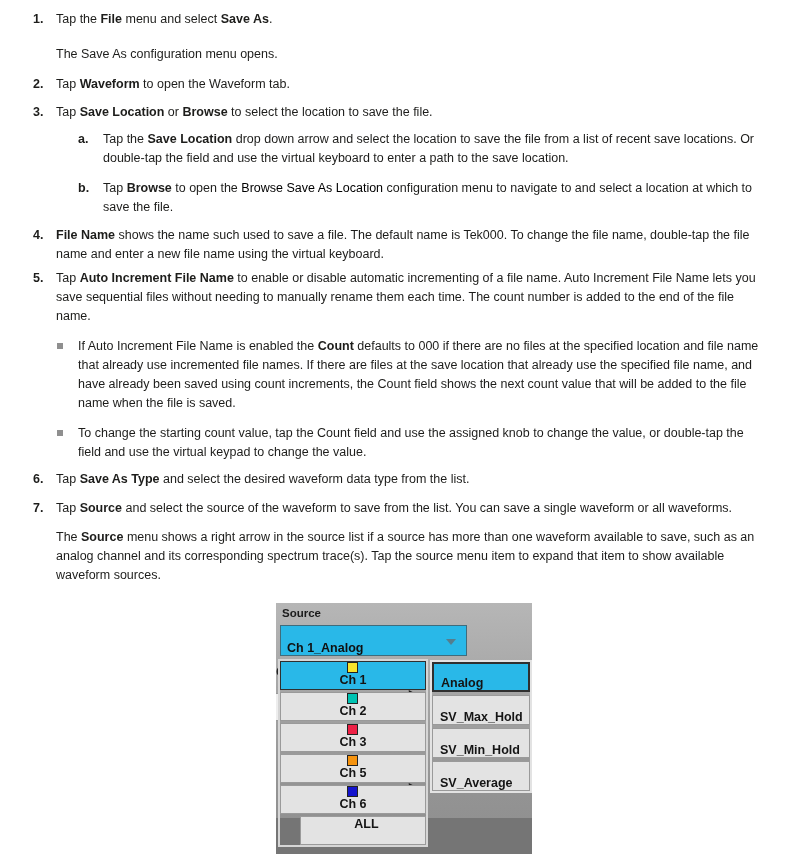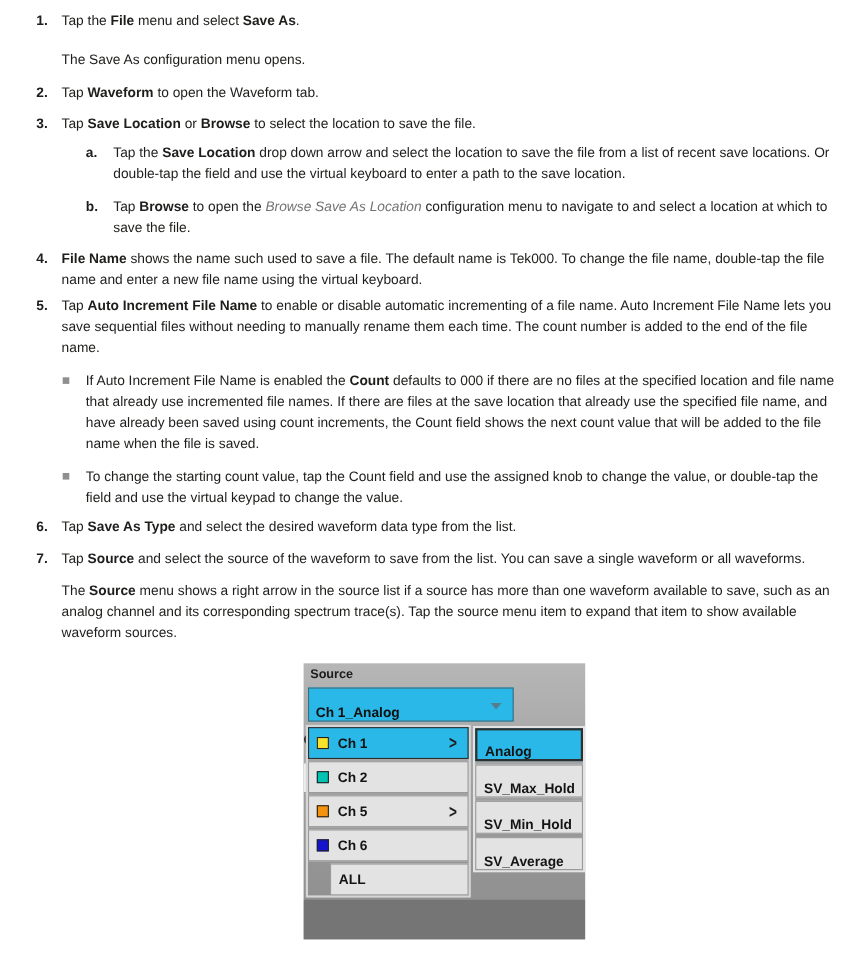--- a/index.html
+++ b/index.html
@@ -13,21 +13,21 @@
   .block .num{flex:none;font-weight:700;}
   .step{margin-left:33px;}      .step .num{width:23px;}
   .substep{margin-left:78px;}   .substep .num{width:25px;}
   .para{margin-left:56px;}
   .bullet{margin-left:57px;}
   .bullet .sq{flex:none;width:6px;height:6px;background:#8f8f8f;margin:6px 15px 0 0;}
   .step .txt,.para .txt{width:709px;}
   .substep .txt{width:659px;}
   .bullet .txt{width:687px;}
   .b{font-weight:700;}
-  .link{color:#737373;font-style:italic;}
+  .link{color:#000000;}
   
   #doc-blocks .block:nth-child(1){margin-bottom:16px}
   #doc-blocks .block:nth-child(2){margin-bottom:11px}
   #doc-blocks .block:nth-child(3){margin-bottom:9px}
   #doc-blocks .block:nth-child(4){margin-bottom:8px}
   #doc-blocks .block:nth-child(5){margin-bottom:11px}
   #doc-blocks .block:nth-child(6){margin-bottom:9px}
   #doc-blocks .block:nth-child(7){margin-bottom:5px}
   #doc-blocks .block:nth-child(8){margin-bottom:11px}
   #doc-blocks .block:nth-child(9){margin-bottom:11px}
@@ -47,21 +47,21 @@
       background:#29b8e8;border:1px solid #3f6c7c;display:flex;align-items:flex-end;}
   .dd-val{margin-left:6px;font-weight:700;color:#101010;}
   .dd-arrow{position:absolute;right:10px;top:13px;width:0;height:0;
       border-left:5px solid transparent;border-right:5px solid transparent;border-top:6px solid #557e8e;}
   .frag{position:absolute;left:0;top:62px;width:4px;height:15px;overflow:hidden;
       font-weight:700;font-size:12px;color:#222;}
   .sliver{position:absolute;left:0;top:90px;width:3px;height:26px;background:#ededed;
       border-top:1px solid #9a9a9a;border-bottom:1px solid #9a9a9a;}
   .menu{position:absolute;left:2px;top:56px;width:150px;border:2px solid #d6d6d6;box-sizing:border-box;}
   .mrow{position:relative;display:flex;align-items:center;height:29px;margin-bottom:2px;
-      background:#e3e3e3;border:1px solid #9a9a9a;box-sizing:border-box;}
+      background:#e3e3e3;border:1px solid #9a9a9a;box-sizing:border-box;flex-direction:column;}
   .mrow:last-child{margin-bottom:0;margin-left:20px;}
   .mrow.sel{background:#29b8e8;border-color:#2f2f2f;}
   .swatch{flex:none;width:11px;height:11px;box-sizing:border-box;border:1px solid #222;margin:0 8px 0 7px;}
   .mlabel{font-weight:700;color:#141414;}
   .mrow.noswatch .mlabel{margin-left:7px;}
   .chev{margin-left:auto;margin-right:9px;font-weight:700;font-size:13px;color:#1d1d1d;
       transform:scale(0.95,1.3);}
   .submenu{position:absolute;left:154px;top:57px;width:102px;border:2px solid #e3e3e3;box-sizing:border-box;}
   .srow{display:flex;align-items:flex-end;height:30px;margin-bottom:3px;
       background:#e3e3e3;border:1px solid #9a9a9a;box-sizing:border-box;}
@@ -139,20 +139,24 @@
         <div class="mrow sel">
           <span class="swatch" style="background: rgb(247, 227, 43);"></span>
           <span class="mlabel">Ch 1</span>
           <span class="chev">&gt;</span>
         </div>
         <div class="mrow">
           <span class="swatch" style="background: rgb(0, 195, 178);"></span>
           <span class="mlabel">Ch 2</span>
         </div>
         <div class="mrow">
+          <span class="swatch" style="background: rgb(238, 33, 70);"></span>
+          <span class="mlabel">Ch 3</span>
+        </div>
+        <div class="mrow">
           <span class="swatch" style="background: rgb(245, 147, 15);"></span>
           <span class="mlabel">Ch 5</span>
           <span class="chev">&gt;</span>
         </div>
         <div class="mrow">
           <span class="swatch" style="background: rgb(20, 20, 205);"></span>
           <span class="mlabel">Ch 6</span>
         </div>
         <div class="mrow noswatch">
           <span class="mlabel">ALL</span>

